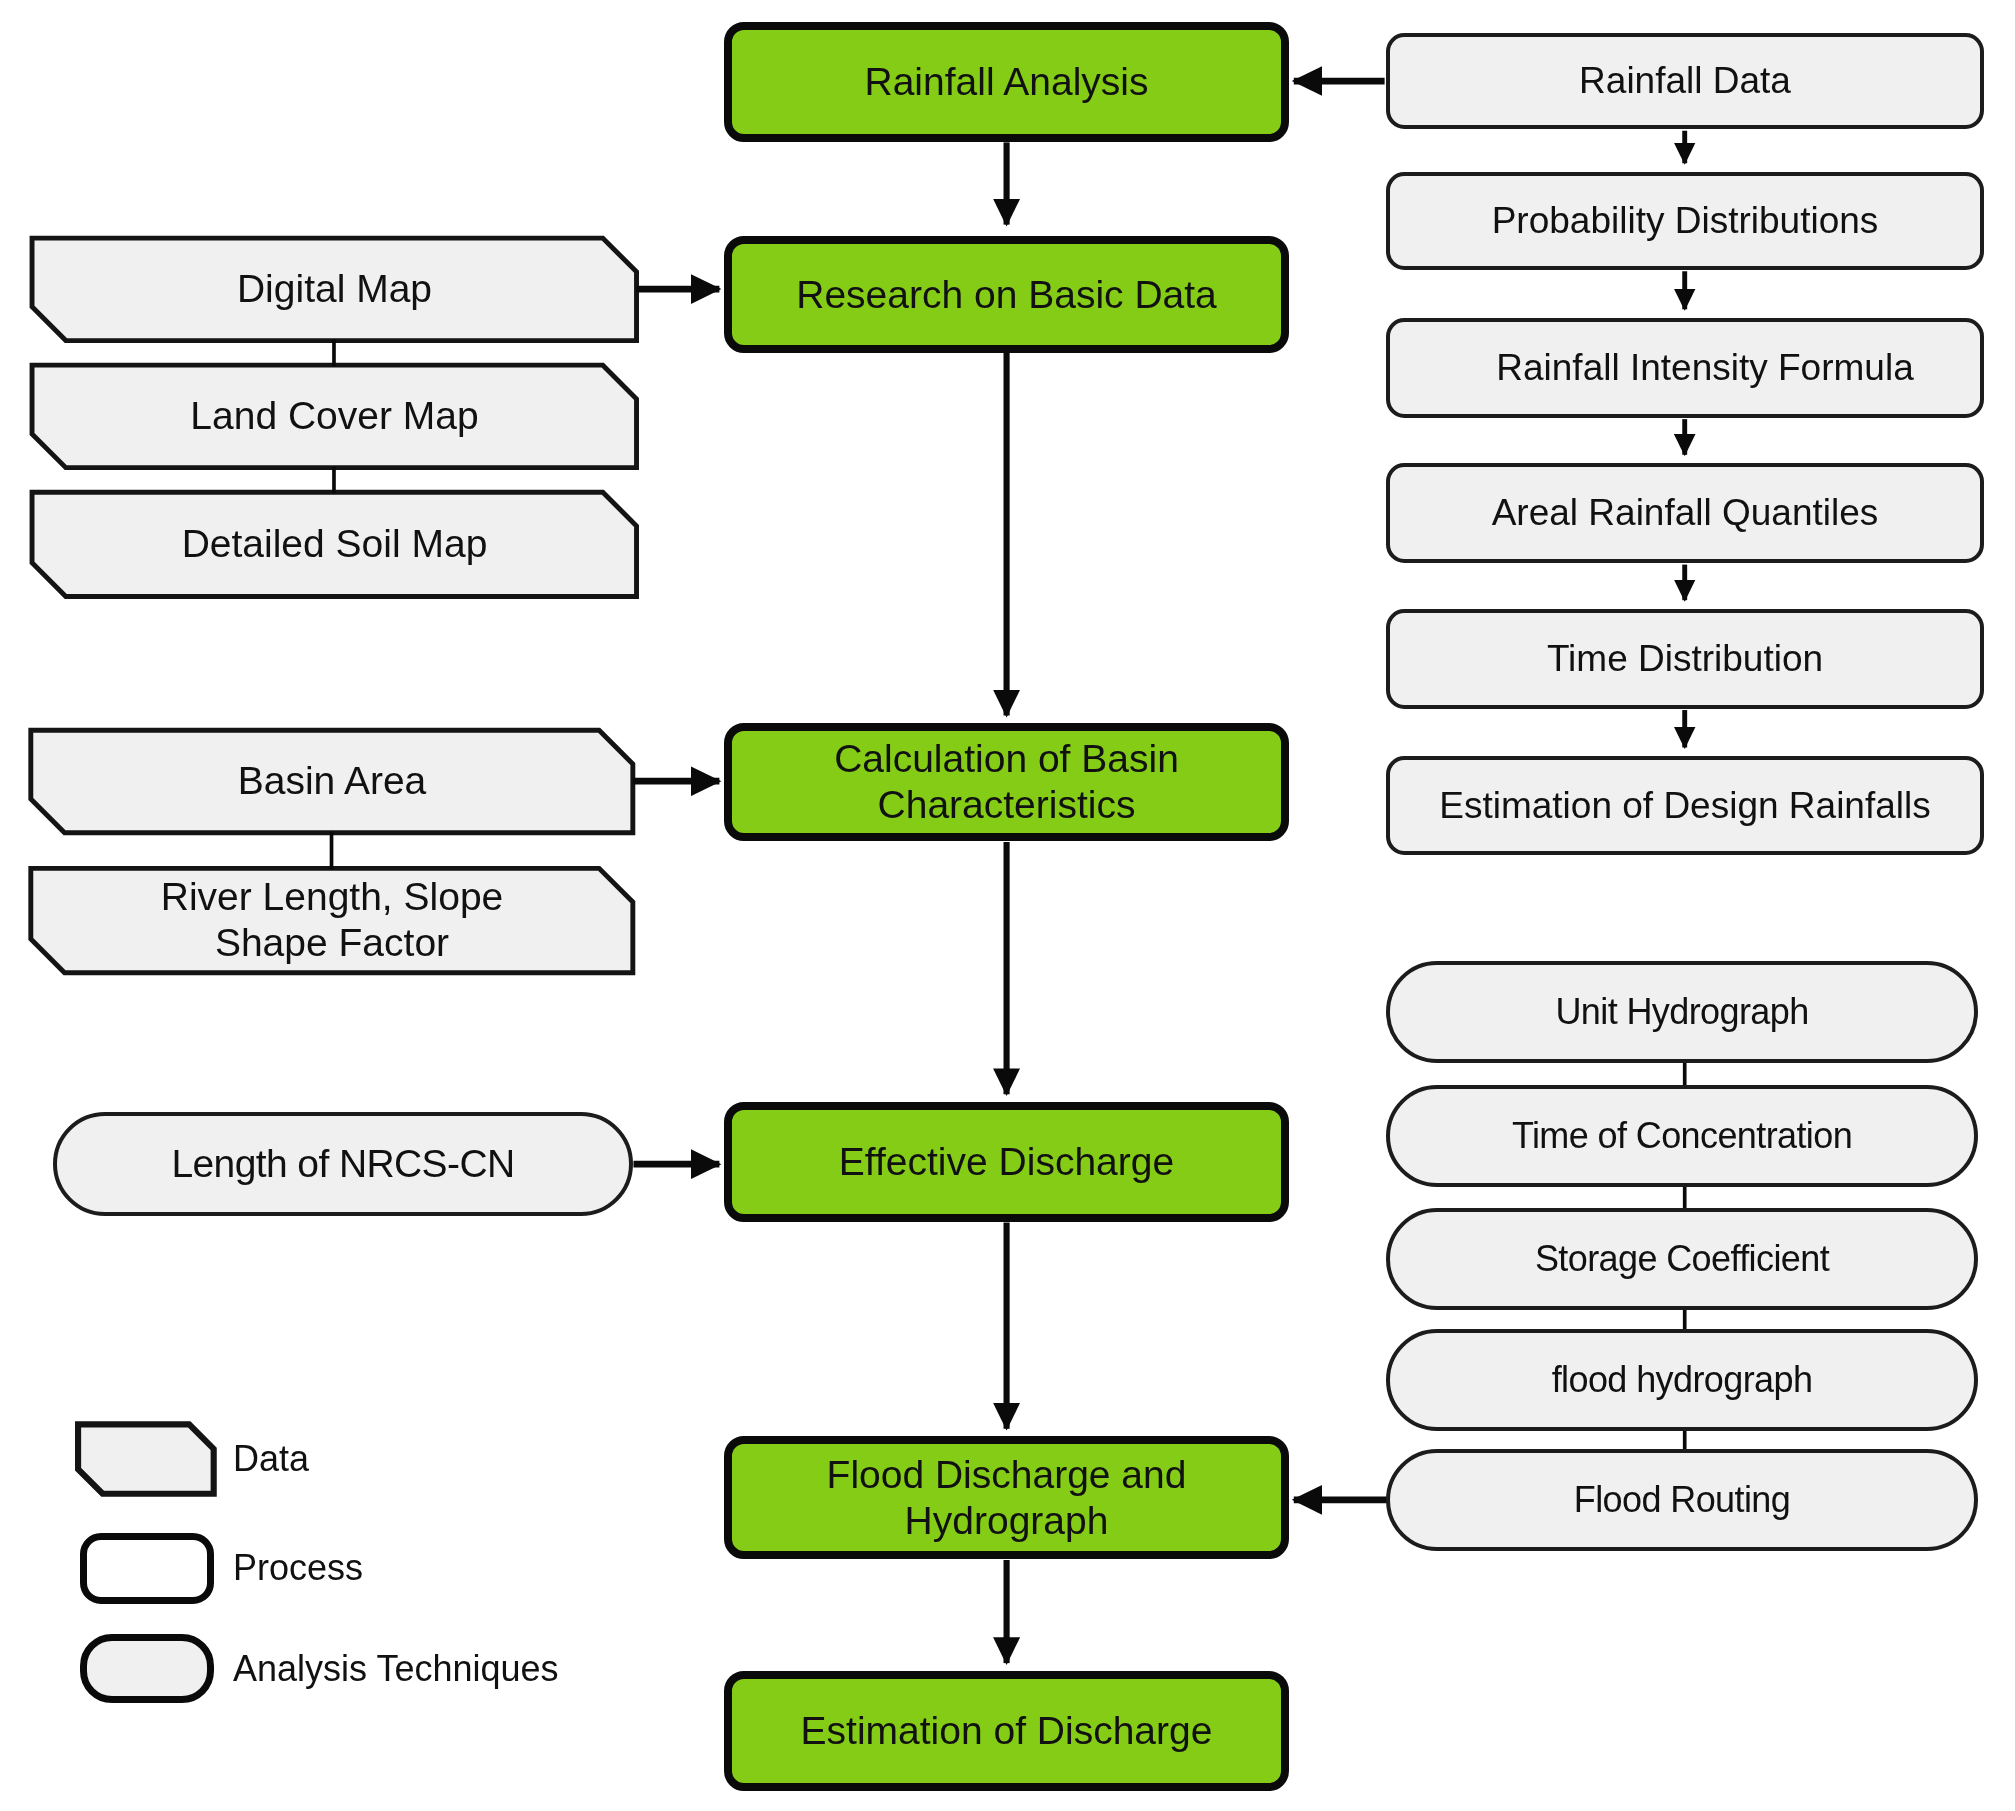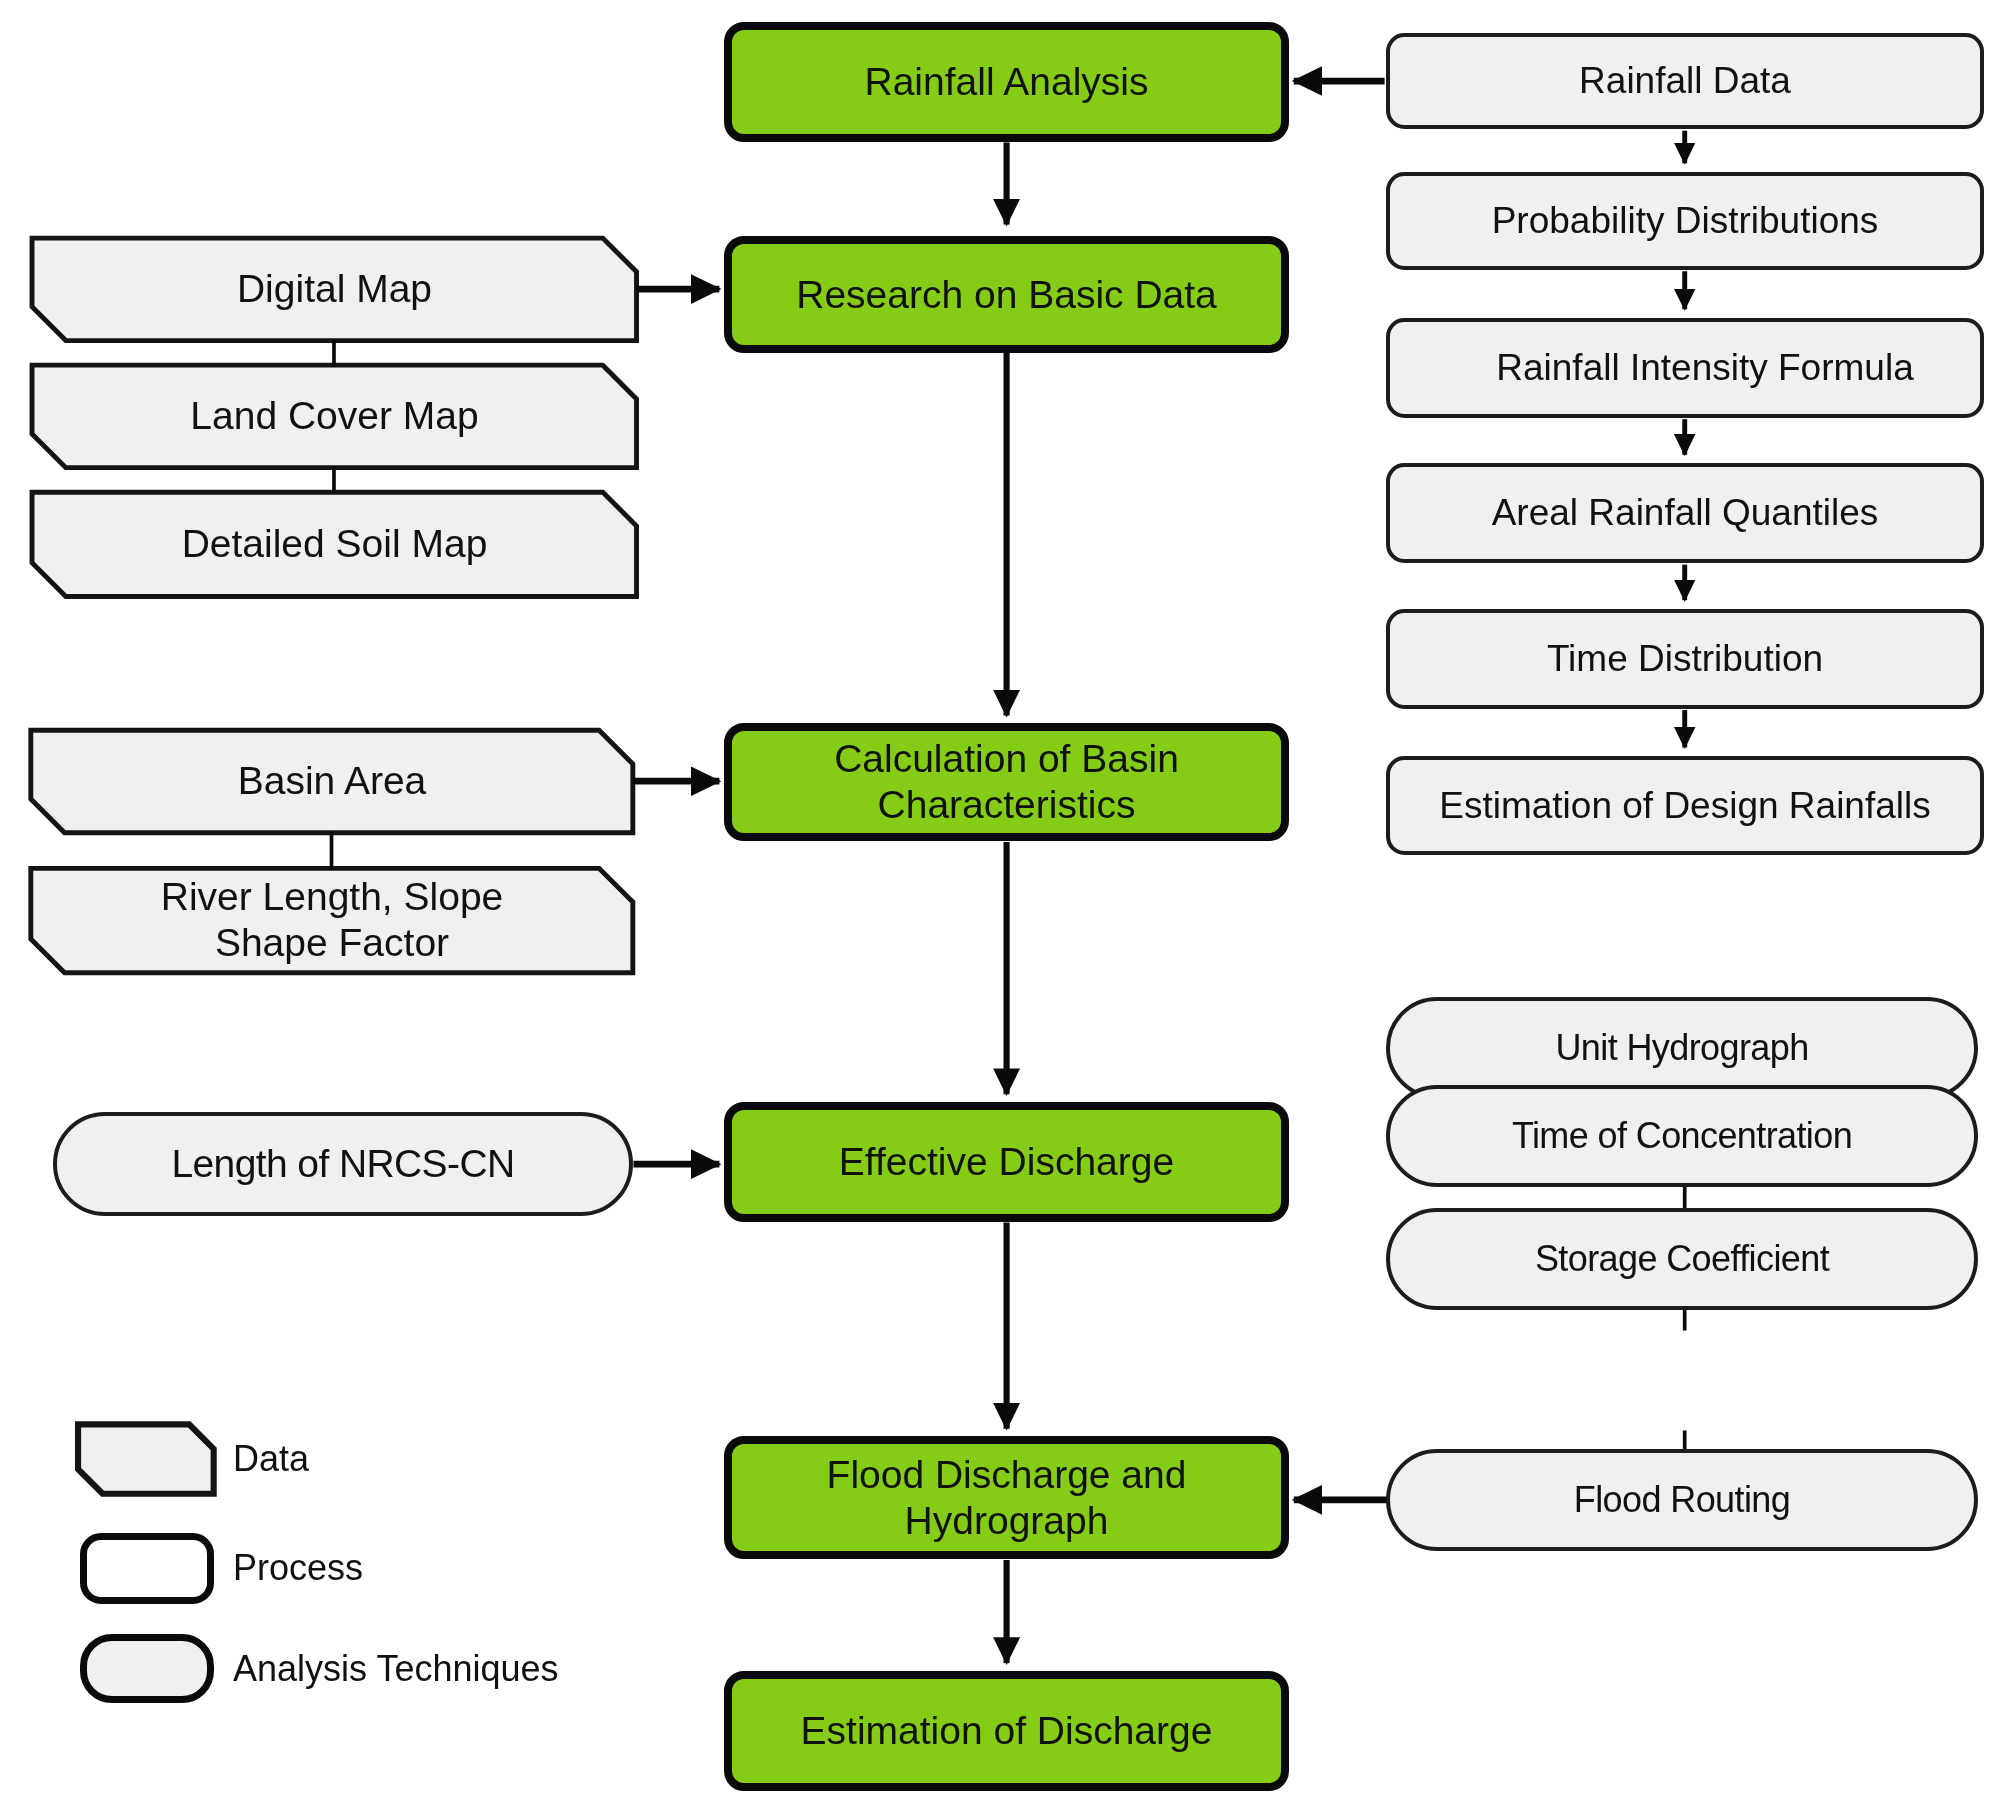--- a/index.html
+++ b/index.html
@@ -130,23 +130,24 @@
 Shape Factor</div>
 
   <div class="node dbox" style="left:1386px;top:33px;width:598px;height:96px;">Rainfall Data</div>
   <div class="node dbox" style="left:1386px;top:172px;width:598px;height:98px;">Probability Distributions</div>
   <div class="node dbox" style="left:1386px;top:318px;width:598px;height:100px;padding-left:40px;">Rainfall Intensity Formula</div>
   <div class="node dbox" style="left:1386px;top:463px;width:598px;height:100px;">Areal Rainfall Quantiles</div>
   <div class="node dbox" style="left:1386px;top:609px;width:598px;height:100px;">Time Distribution</div>
   <div class="node dbox" style="left:1386px;top:756px;width:598px;height:99px;">Estimation of Design Rainfalls</div>
 
   <div class="node pill" style="left:53px;top:1112px;width:580px;height:104px;font-size:39px;">Length of NRCS-CN</div>
-  <div class="node pill" style="left:1386px;top:961px;width:592px;height:102px;margin-top:36px;">Unit Hydrograph</div>
+  <div class="node pill" style="left:1386px;top:961px;width:592px;height:102px;">Unit Hydrograph</div>
   <div class="node pill" style="left:1386px;top:1085px;width:592px;height:102px;">Time of Concentration</div>
   <div class="node pill" style="left:1386px;top:1208px;width:592px;height:102px;">Storage Coefficient</div>
+  <div class="node pill" style="left:1386px;top:1329px;width:592px;height:102px;">flood hydrograph</div>
   <div class="node pill" style="left:1386px;top:1449px;width:592px;height:102px;">Flood Routing</div>
 
   <div class="legend-swatch legend-process" style="left:80px;top:1533px;width:134px;height:71px;"></div>
   <div class="legend-swatch legend-analysis" style="left:80px;top:1634px;width:134px;height:69px;"></div>
 
   <div class="legend-label" style="left:233px;top:1459px;">Data</div>
   <div class="legend-label" style="left:233px;top:1568px;">Process</div>
   <div class="legend-label" style="left:233px;top:1669px;">Analysis Techniques</div>
 
 </div>

